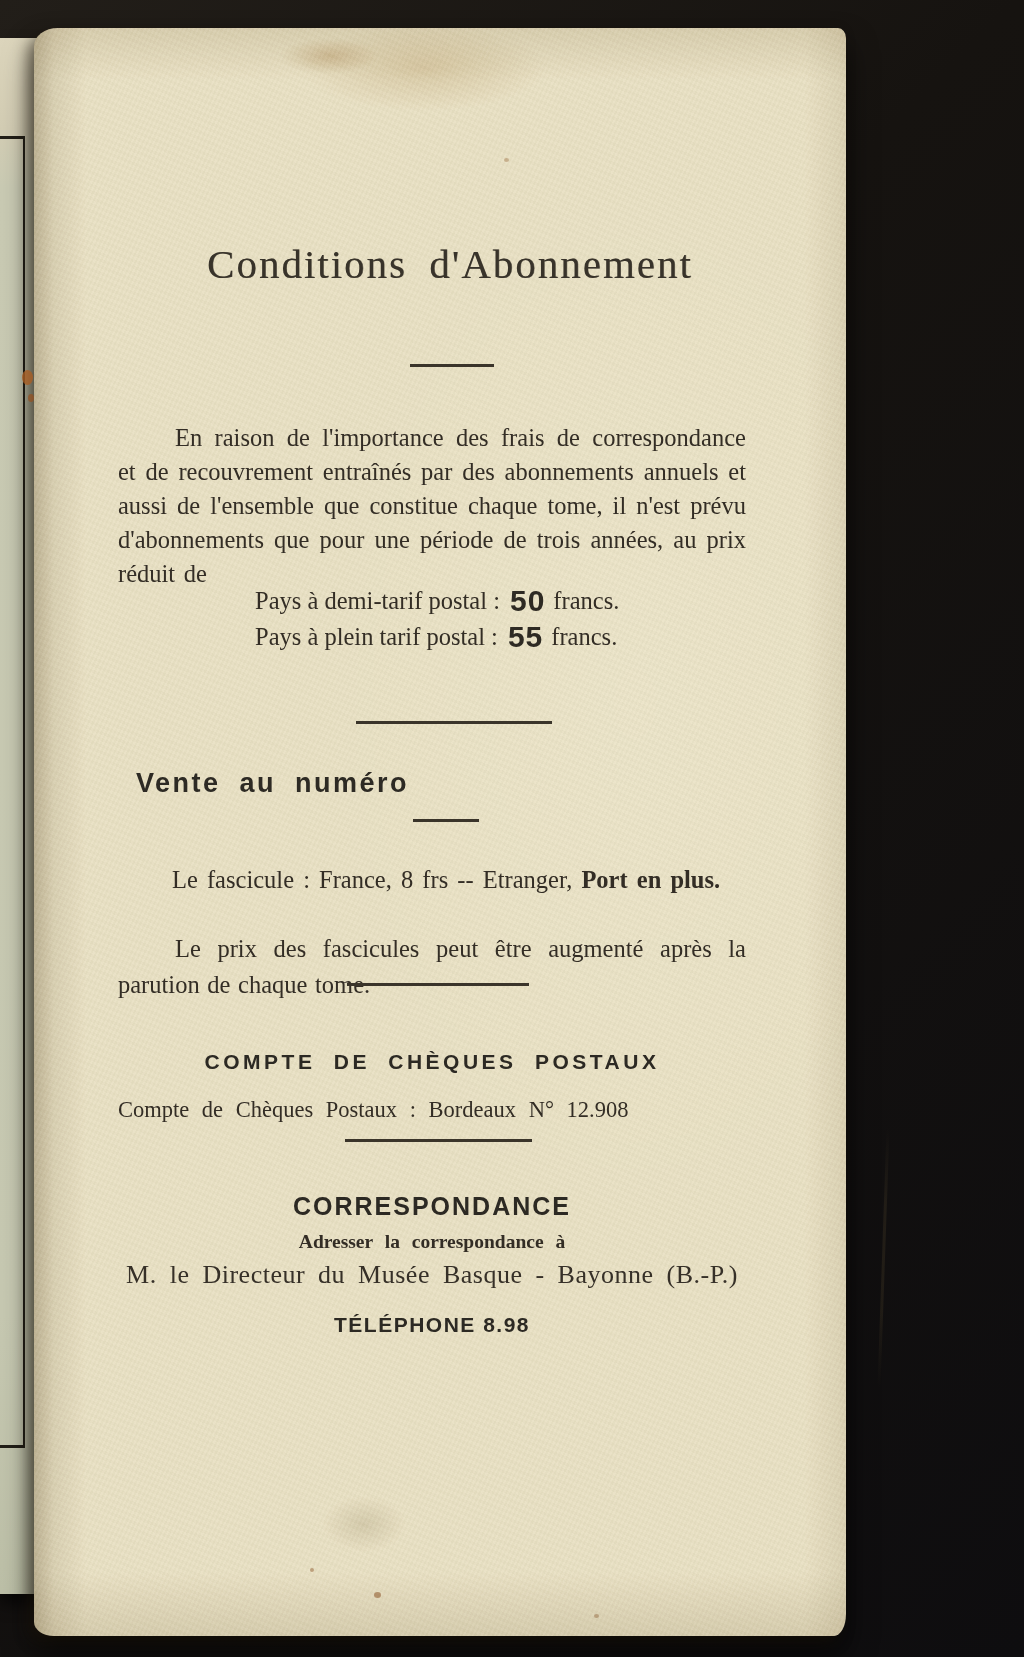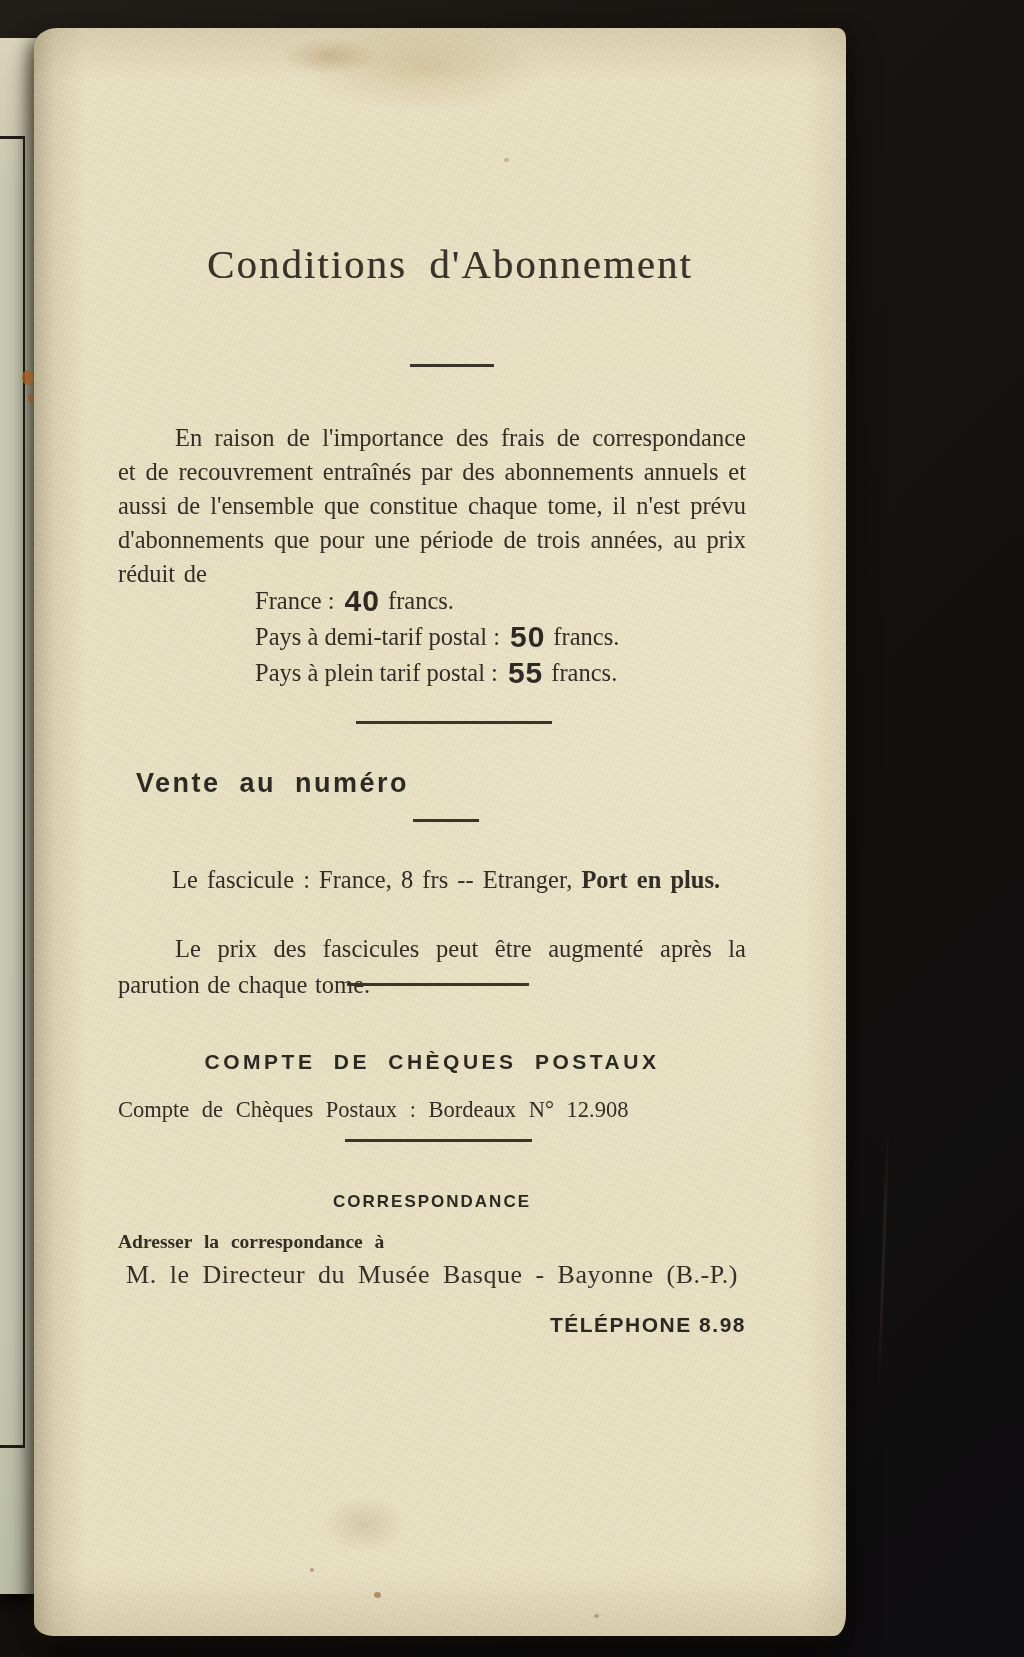--- a/index.html
+++ b/index.html
@@ -106,25 +106,25 @@
     text-align:justify; text-indent:57px; word-spacing:1.5px;
   }
 
   .cheques-heading, .corr-heading {
     width:100%; text-align:center;
     font-family:"Liberation Sans", sans-serif; font-weight:bold; color:#2c2923;
   }
   .cheques-heading { top:1022px; font-size:21px; letter-spacing:3.5px; word-spacing:9px; }
   .cheques-account { top:1060px; width:100%; font-weight:normal; font-size:22.5px; word-spacing:7px;margin-top:9px; }
 
-  .corr-heading { top:1164px; font-size:17px; letter-spacing:2px; }
-  .corr-instruction { top:1203px; width:100%; font-weight:bold; font-size:19.5px; word-spacing:7px; }
+  .corr-heading { top:1164px; font-size:25px; letter-spacing:2px; }
+  .corr-instruction { top:1203px; width:100%; text-align:center; font-weight:bold; font-size:19.5px; word-spacing:7px; }
   .corr-addressee { top:1232px; width:100%; text-align:center; font-size:26px; word-spacing:6px; letter-spacing:.5px; color:#363028; }
   .corr-telephone {
-    top:1285px; width:100%; text-align:right;
+    top:1285px; width:100%; text-align:center;
     font-family:"Liberation Sans", sans-serif; font-weight:bold;
     font-size:21px; letter-spacing:1.5px; color:#2c2923;
   }
 </style>
 </head>
 <body>
 
 <div class="under-page">
   <div class="frame-line"></div>
 </div>
@@ -139,23 +139,20 @@
   <div class="stain s6"></div>
 
   <div class="content">
 
     <div class="doc-title">Conditions d'Abonnement</div>
     <div class="rule rule-1"></div>
 
     <p class="intro">En raison de l'importance des frais de correspondance et de recouvrement entraînés par des abonnements annuels et aussi de l'ensemble que constitue chaque tome, il n'est prévu d'abonnements que pour une période de trois années, au prix réduit de</p>
 
     <div class="price-list">
-      <div class="price-row">
-        <span>France :</span><span class="price-value">40</span><span>francs.</span>
-      </div>
       <div class="price-row">
         <span>Pays à demi-tarif postal :</span><span class="price-value">50</span><span>francs.</span>
       </div>
       <div class="price-row">
         <span>Pays à plein tarif postal :</span><span class="price-value">55</span><span>francs.</span>
       </div>
     </div>
 
     <div class="rule rule-2"></div>
 

